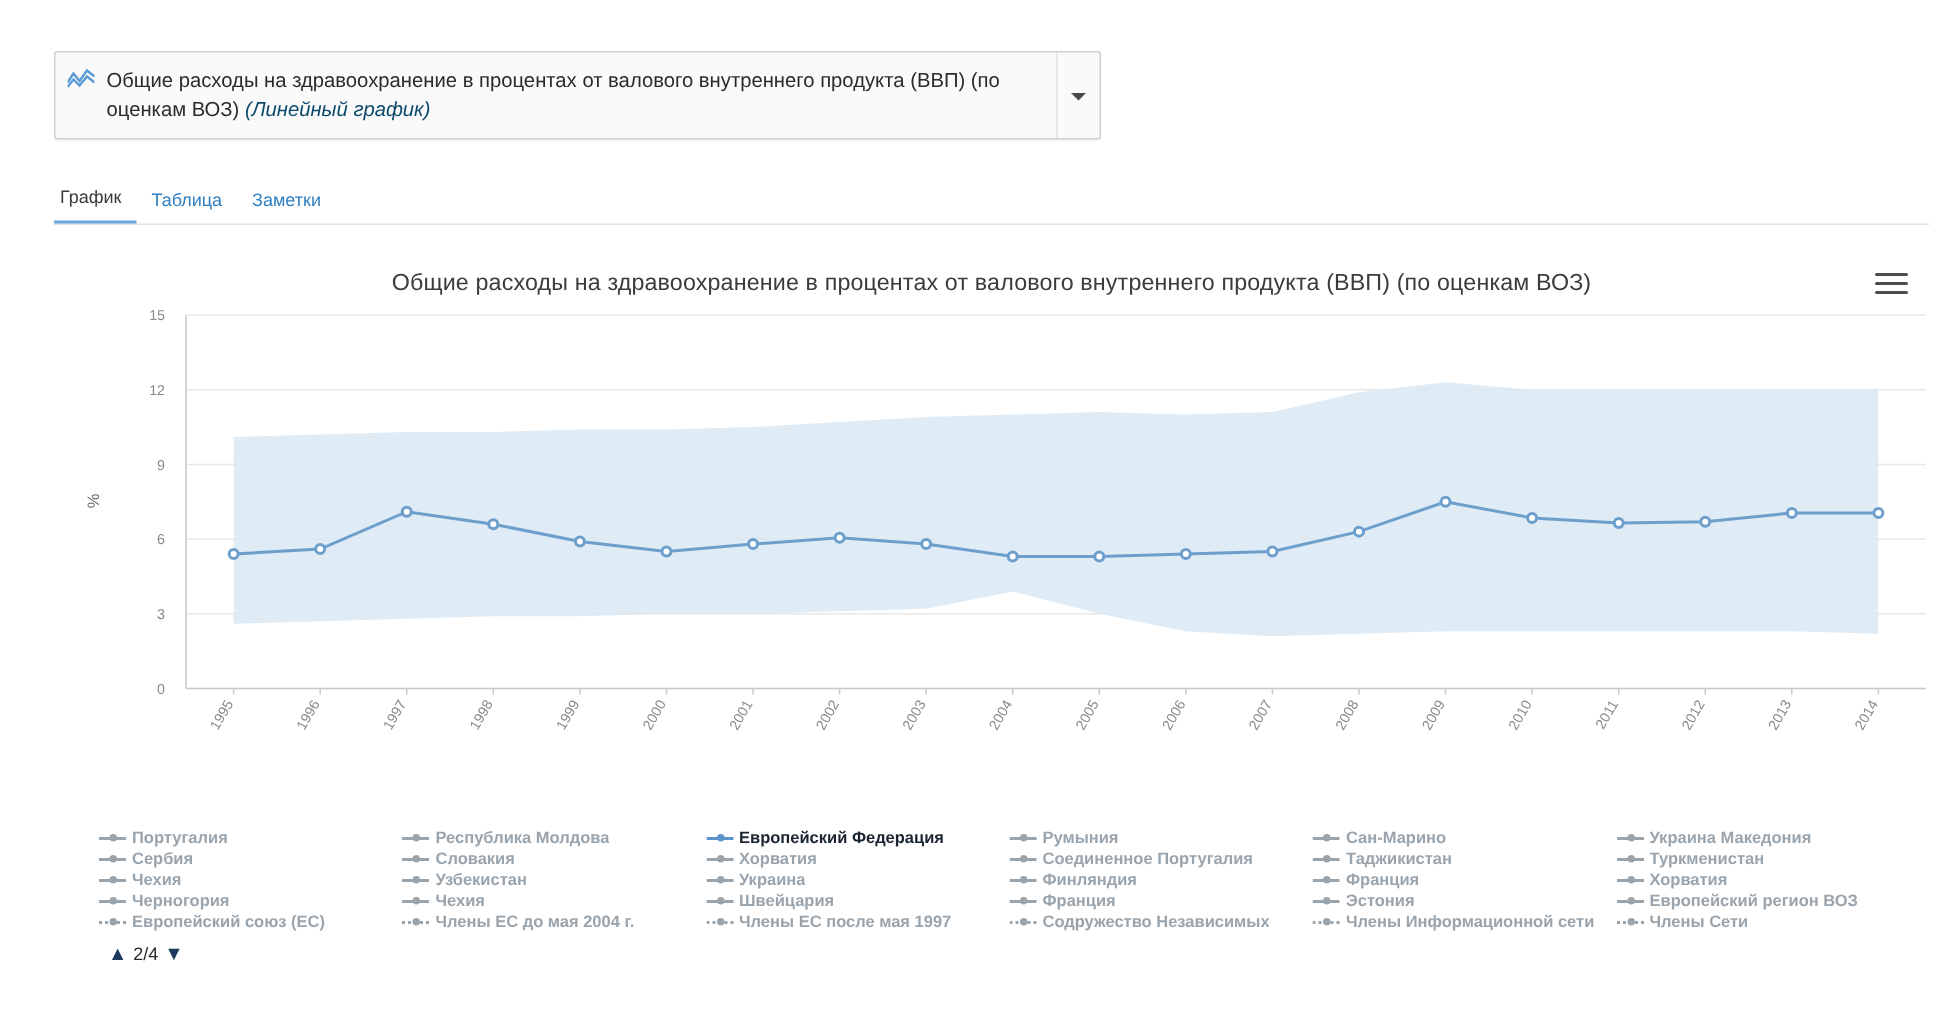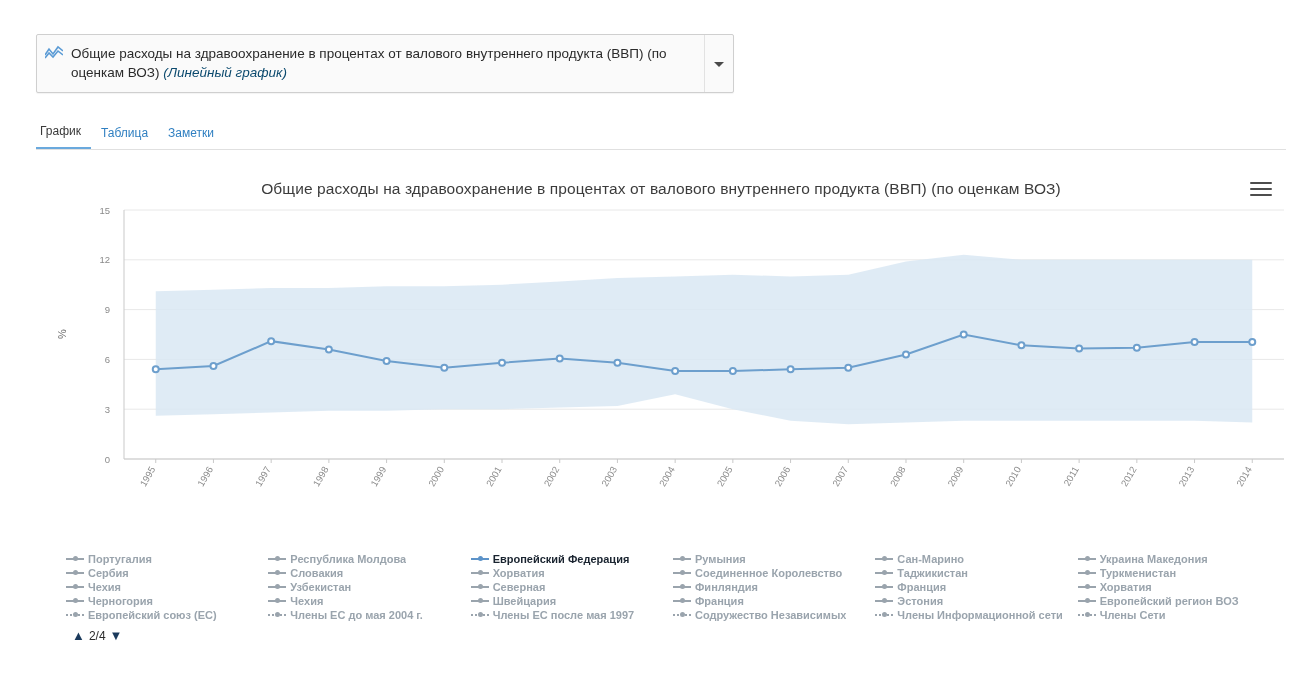--- a/index.html
+++ b/index.html
@@ -363,41 +363,41 @@
       <div class="legend-item">
         <span class="legend-marker"></span>
         <span class="legend-label">Словакия</span>
       </div>
       <div class="legend-item">
         <span class="legend-marker"></span>
         <span class="legend-label">Хорватия</span>
       </div>
       <div class="legend-item">
         <span class="legend-marker"></span>
-        <span class="legend-label">Соединенное Королевство</span>
+        <span class="legend-label">Соединенное Португалия</span>
       </div>
       <div class="legend-item">
         <span class="legend-marker"></span>
         <span class="legend-label">Таджикистан</span>
       </div>
       <div class="legend-item">
         <span class="legend-marker"></span>
         <span class="legend-label">Туркменистан</span>
       </div>
       <div class="legend-item">
         <span class="legend-marker"></span>
         <span class="legend-label">Чехия</span>
       </div>
       <div class="legend-item">
         <span class="legend-marker"></span>
         <span class="legend-label">Узбекистан</span>
       </div>
       <div class="legend-item">
         <span class="legend-marker"></span>
-        <span class="legend-label">Северная</span>
+        <span class="legend-label">Украина</span>
       </div>
       <div class="legend-item">
         <span class="legend-marker"></span>
         <span class="legend-label">Финляндия</span>
       </div>
       <div class="legend-item">
         <span class="legend-marker"></span>
         <span class="legend-label">Франция</span>
       </div>
       <div class="legend-item">

